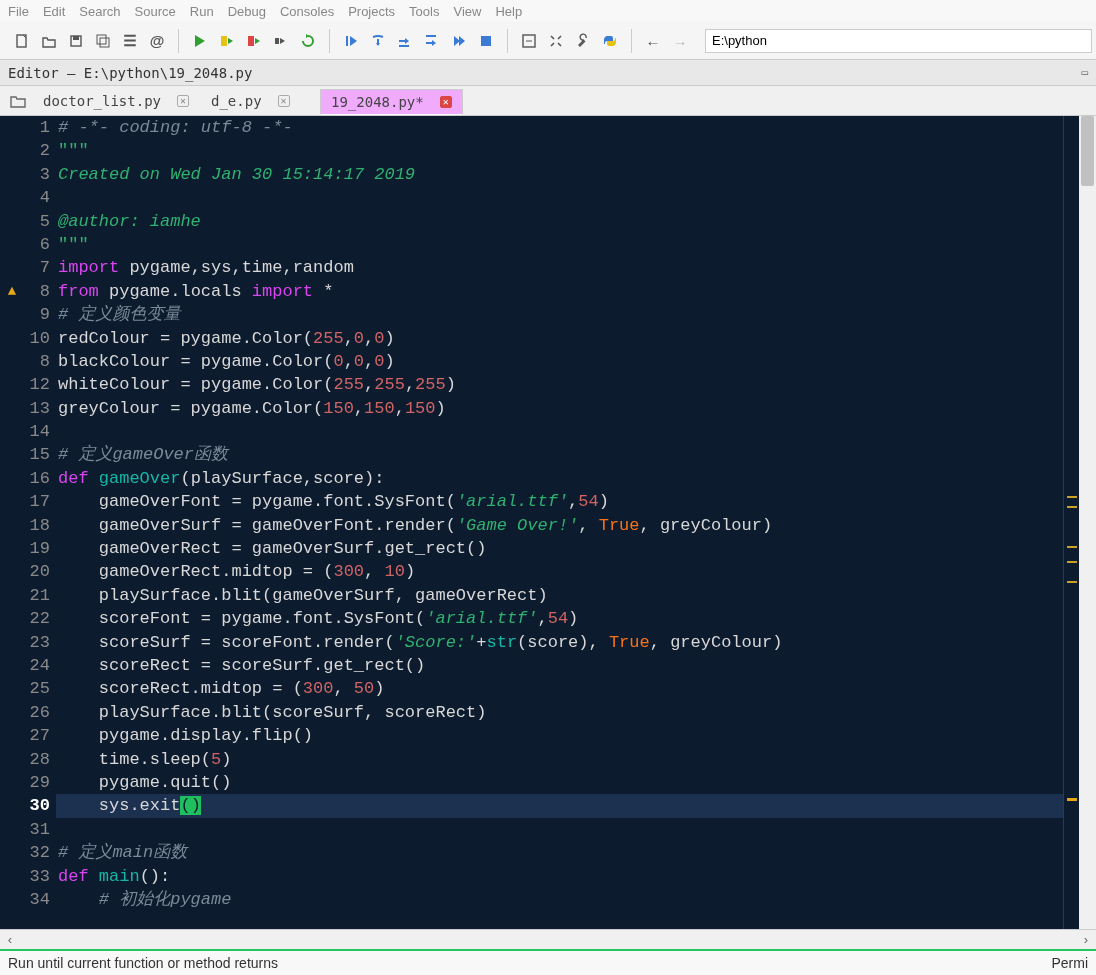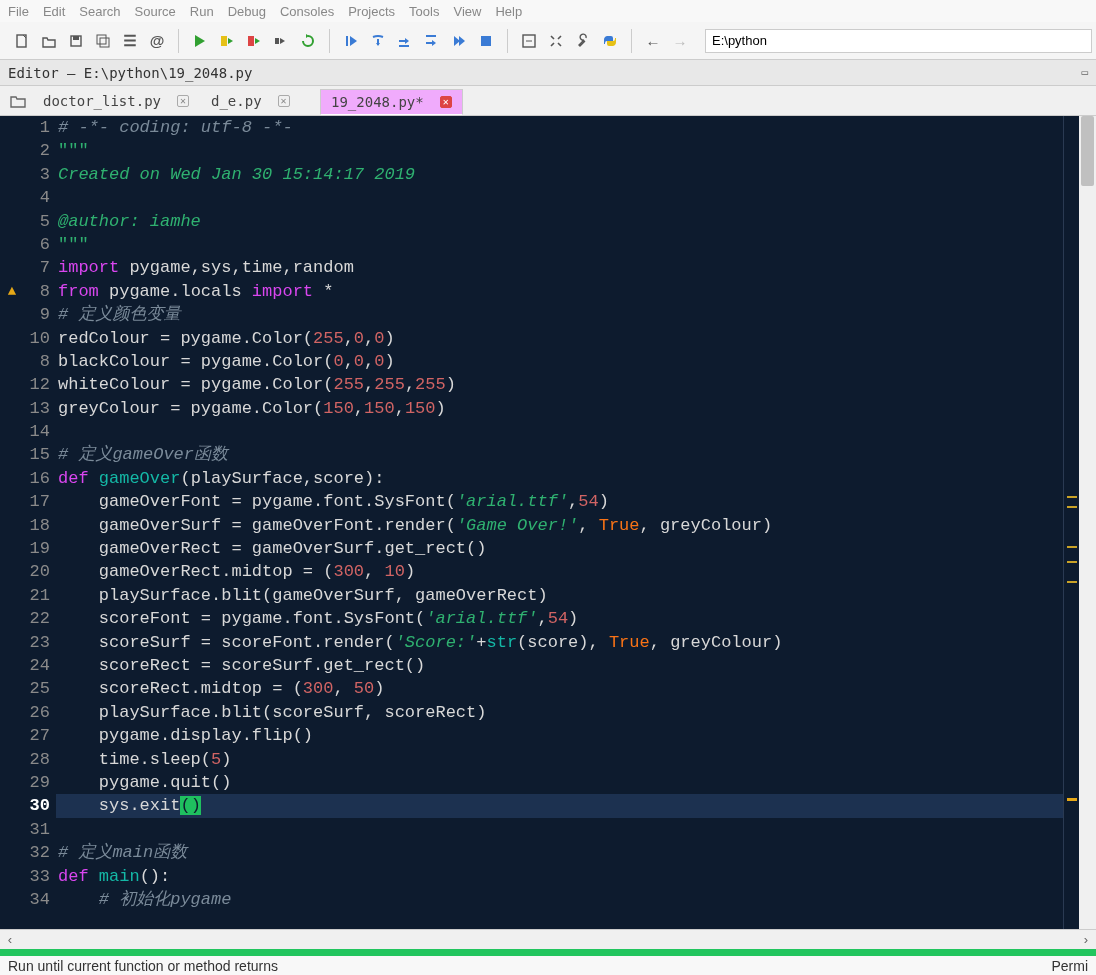--- a/index.html
+++ b/index.html
@@ -29,21 +29,21 @@
 .code { flex: 1; white-space: pre; color: #d8d8d8; line-height: 23.4px; overflow: hidden; position: relative; }
 .codeline { height: 23.4px; padding-left: 2px; font-family: Liberation Mono, monospace; }
 .codeline.current { background: #1c3150; }
 .ov-strip { width: 16px; background: #0d1b2e; position: relative; border-left: 1px solid #2a3a52; }
 .ov-mark { position: absolute; right: 2px; width: 10px; height: 2px; background: #c9a227; }
 .ov-cursor { position: absolute; right: 2px; width: 10px; height: 3px; background: #e6a817; }
 .scroll-strip { width: 17px; background: #f0f0f0; position: relative; }
 .sc-thumb { position: absolute; top: 0; left: 2px; width: 13px; height: 70px; background: #c0c0c0; border-radius: 2px; }
 .hscroll { height: 20px; background: #f0f0f0; border-top: 1px solid #ccc; display: flex; align-items: center; justify-content: space-between; padding: 0 2px; }
 .hscroll .arrow { width: 16px; text-align: center; color: #666; cursor: pointer; }
-.statusbar { background: #f8f8f8; border-top: 7px solid #22c55e; padding: 4px 8px; font-size: 14px; color: #333; display: flex; justify-content: space-between; height: 26px; align-items: center; }
+.statusbar { background: #f8f8f8; border-top: 2px solid #22c55e; padding: 4px 8px; font-size: 14px; color: #333; display: flex; justify-content: space-between; height: 26px; align-items: center; }
 .c-kw { color: #d946ef; }
 .c-strit { color: #2fb170; font-style: italic; }
 .c-num { color: #d16464; }
 .c-cmt { color: #7a8a99; font-style: italic; }
 .c-name { color: #d8d8d8; }
 .c-bool { color: #f97316; text-align: right; }
 .c-builtin { color: #14b8a6; }
 .c-tri { color: #2fb170; }
 .matchparen { background: #1fbf5f; color: #0d1b2e; }
 svg { display: block; }

